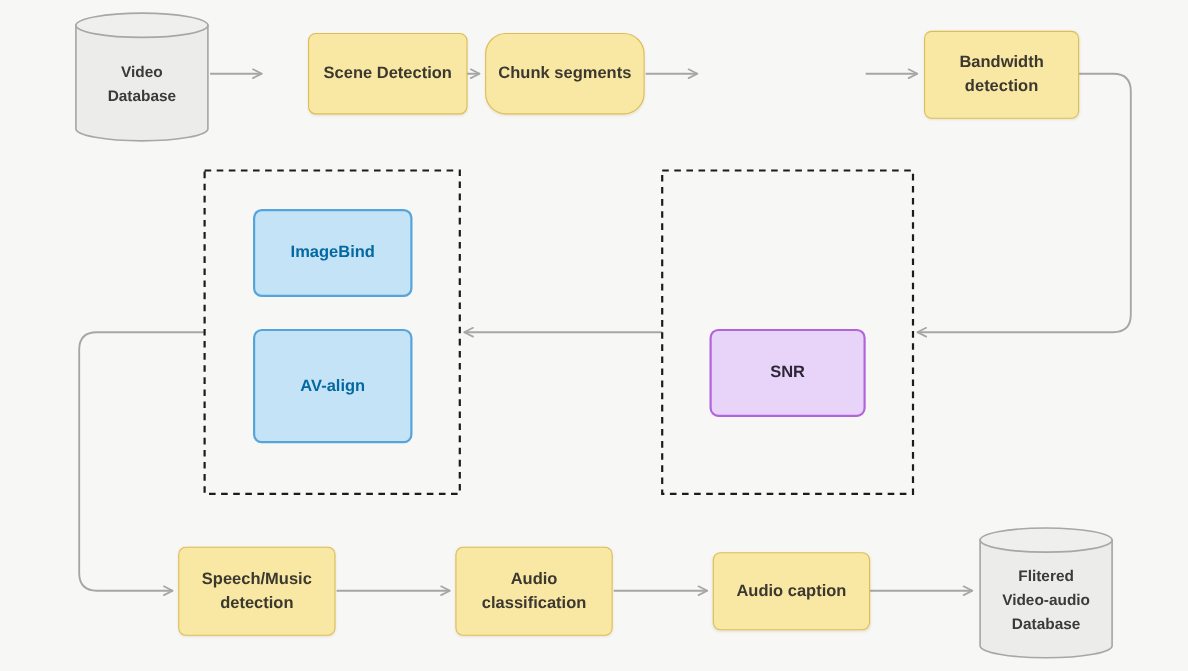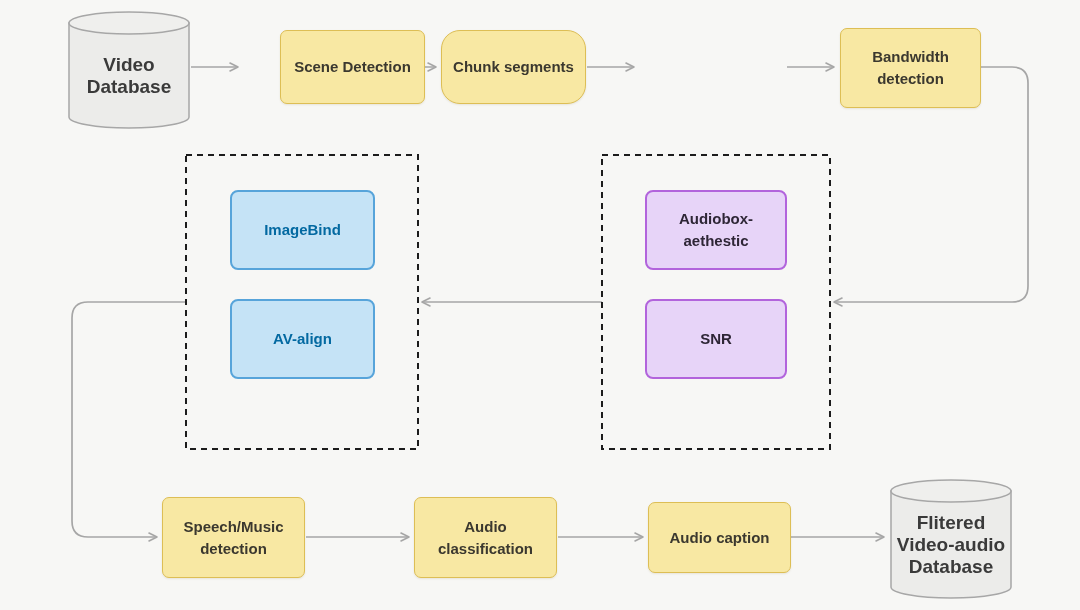--- a/index.html
+++ b/index.html
@@ -21,21 +21,21 @@
     background:#C5E3F6;border:2px solid #57A4DA;color:#0369a1;border-radius:8px;
   }
   .purplebox{
     background:#E7D4F8;border:2px solid #B264DC;color:#2E2636;border-radius:8px;
   }
   .cyl{position:absolute;z-index:2;}
   .cyl svg{position:absolute;left:0;top:0;}
   .cyl .cyl-label{
     position:absolute;left:0;right:0;top:12px;bottom:0;
     display:flex;align-items:center;justify-content:center;text-align:center;
-    font-weight:700;font-size:19px;line-height:22px;color:#3A3A3A;white-space:pre-line;
+    font-weight:700;font-size:14px;line-height:22px;color:#3A3A3A;white-space:pre-line;
   }
   .group-label{
     position:absolute;z-index:2;font-weight:700;font-size:15.5px;line-height:23px;
     color:#121212;white-space:pre-line;text-align:left;
   }
 </style>
 </head>
 <body>
 
 <div class="stage">
@@ -72,24 +72,22 @@
     <div class="cyl-label">Video
 Database</div>
   </div>
 
   <div class="node process" style="left:244px;top:30px;width:145px;height:74px;margin-left:36px;">Scene Detection</div>
   <div class="node process" style="left:441px;top:30px;width:145px;height:74px;border-radius:19px;">Chunk segments</div>
   <div class="node process" style="left:840px;top:28px;width:141px;height:80px;">Bandwidth
 detection</div>
 
   <div class="node bluebox" style="left:230px;top:190px;width:145px;height:80px;">ImageBind</div>
-  <div class="node bluebox" style="left:230px;top:299px;width:145px;height:80px;">AV-align</div>
+  <div class="node bluebox" style="left:230px;top:299px;width:145px;height:104px;">AV-align</div>
 
-  <div class="node purplebox" style="left:645px;top:190px;width:142px;height:80px;">Audiobox-
-aethestic</div>
   <div class="node purplebox" style="left:645px;top:299px;width:142px;height:80px;">SNR</div>
 
   <div class="node process" style="left:162px;top:497px;width:143px;height:81px;">Speech/Music
 detection</div>
   <div class="node process" style="left:414px;top:497px;width:143px;height:81px;">Audio
 classification</div>
   <div class="node process" style="left:648px;top:502px;width:143px;height:71px;text-align:center;">Audio caption</div>
 
   <div class="cyl" style="left:890px;top:478px;width:122px;height:122px;">
     <svg width="122" height="122" viewBox="0 0 122 122">

